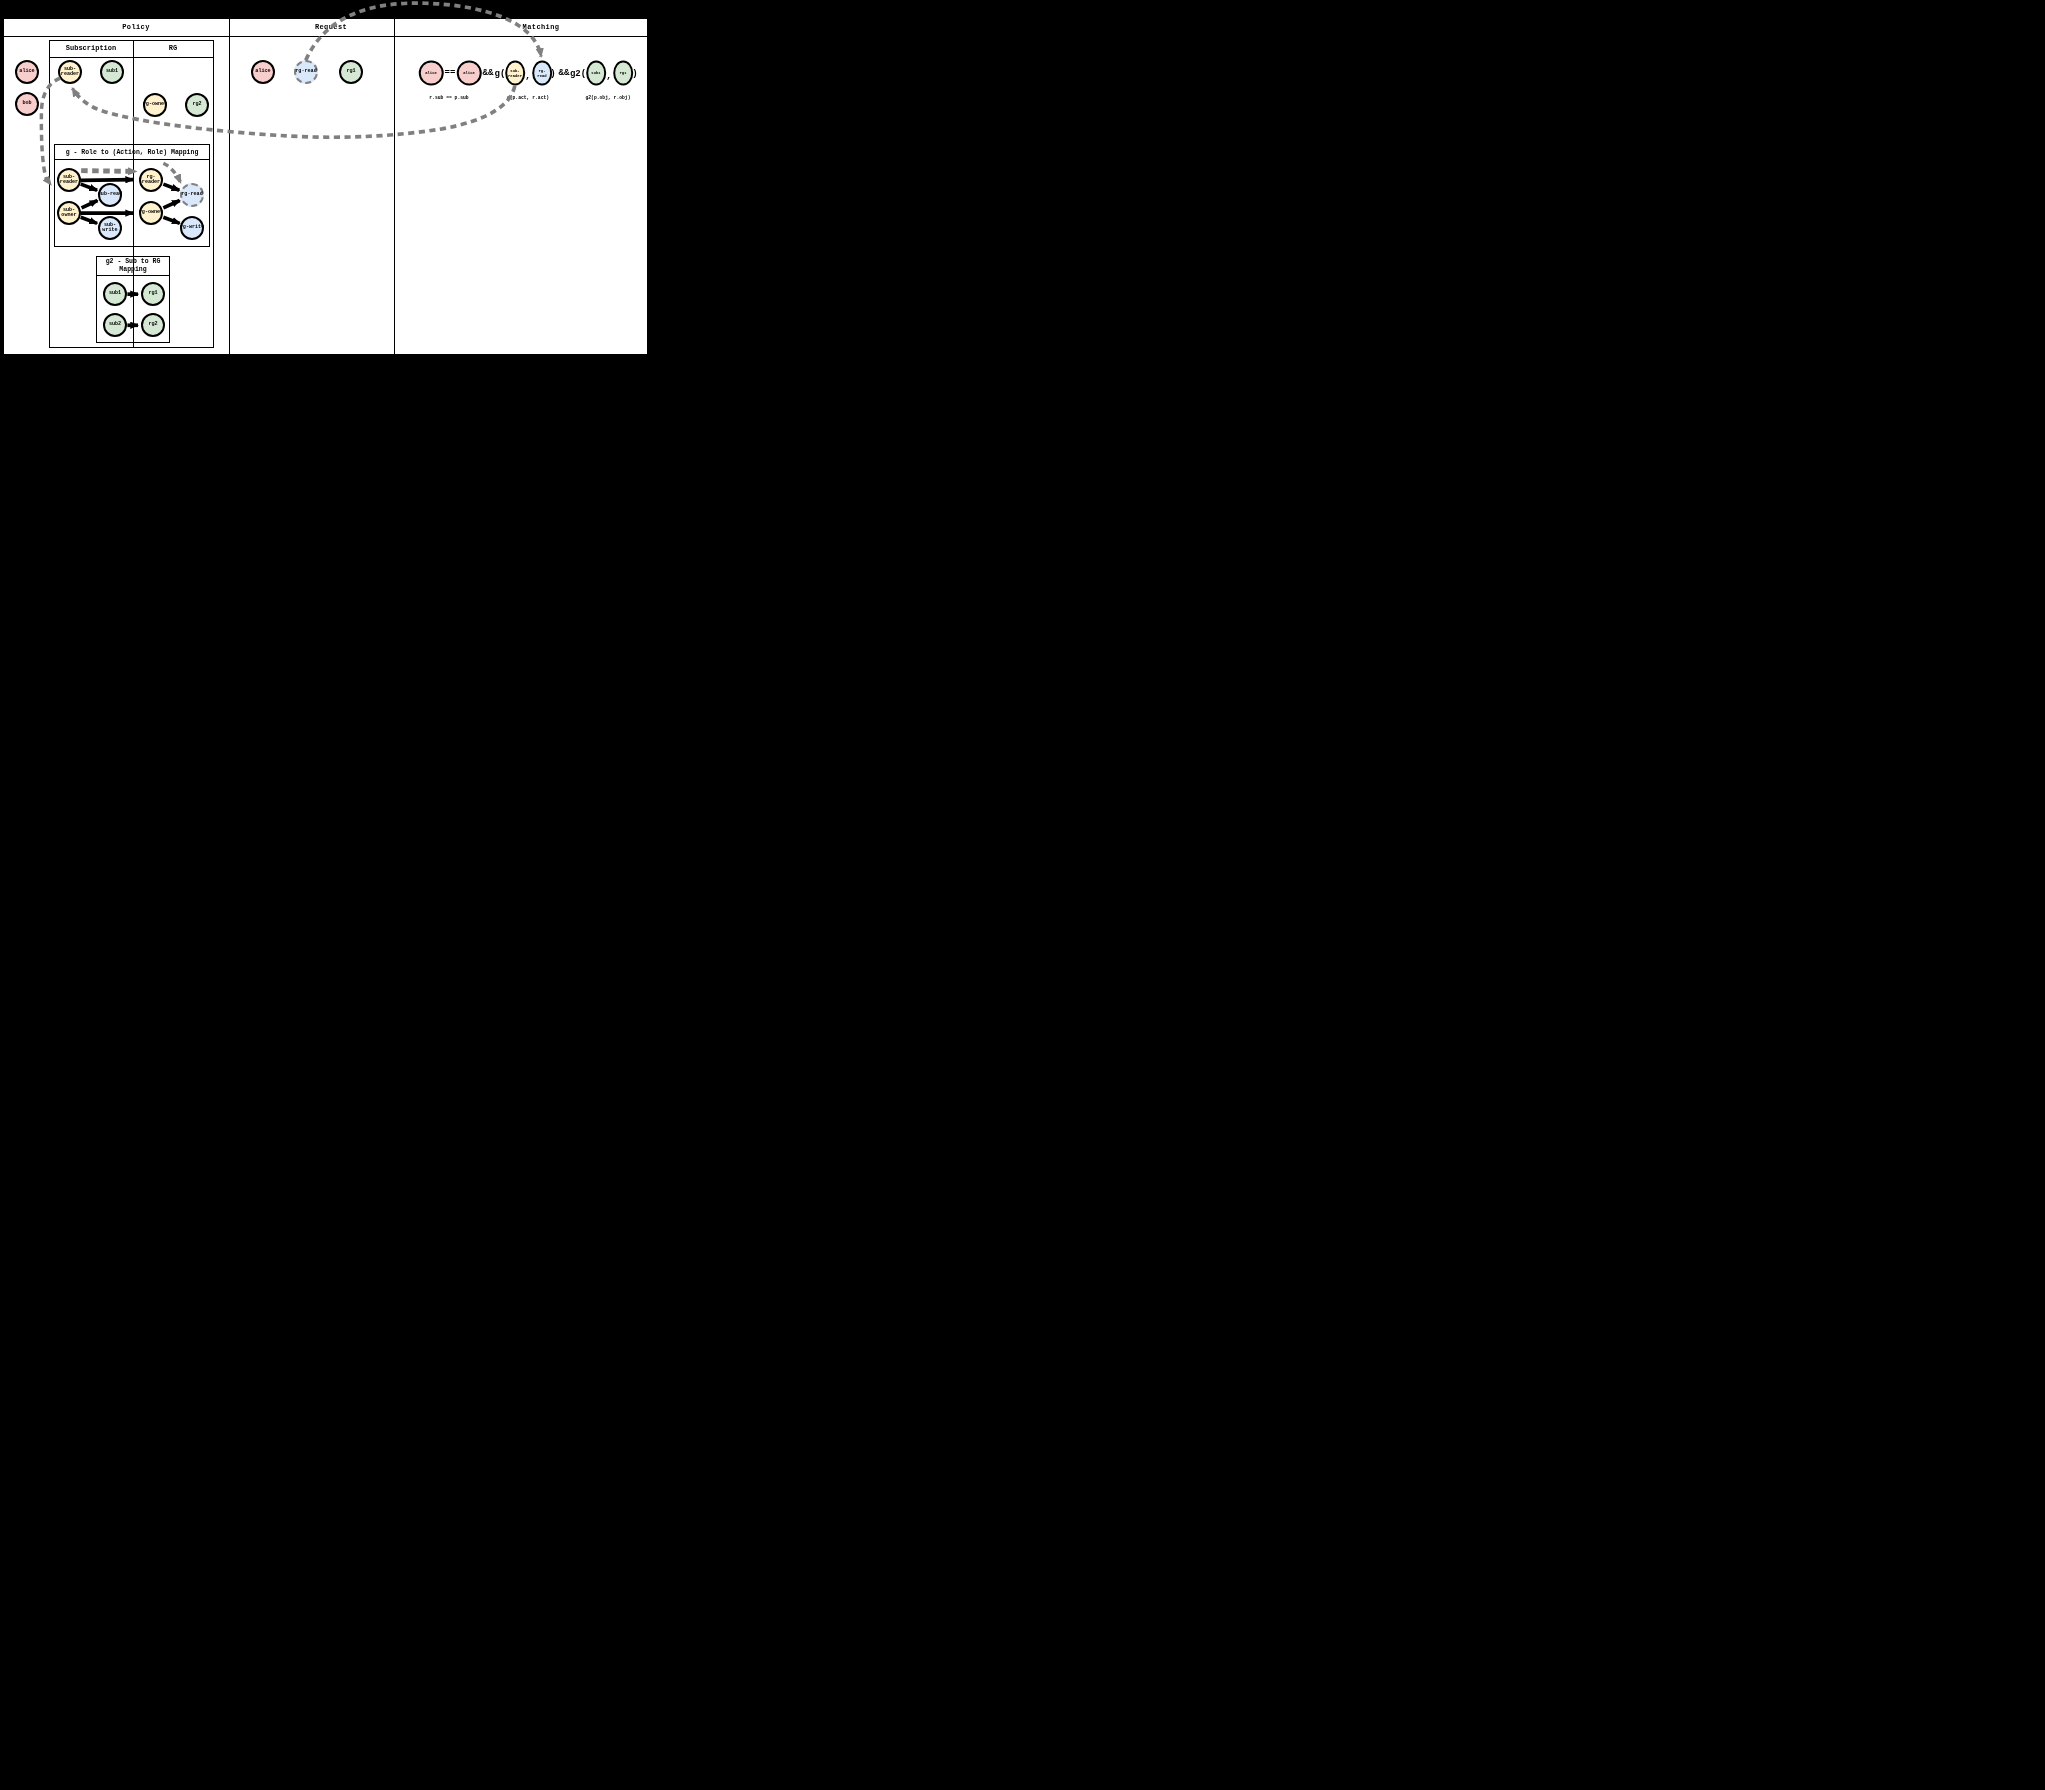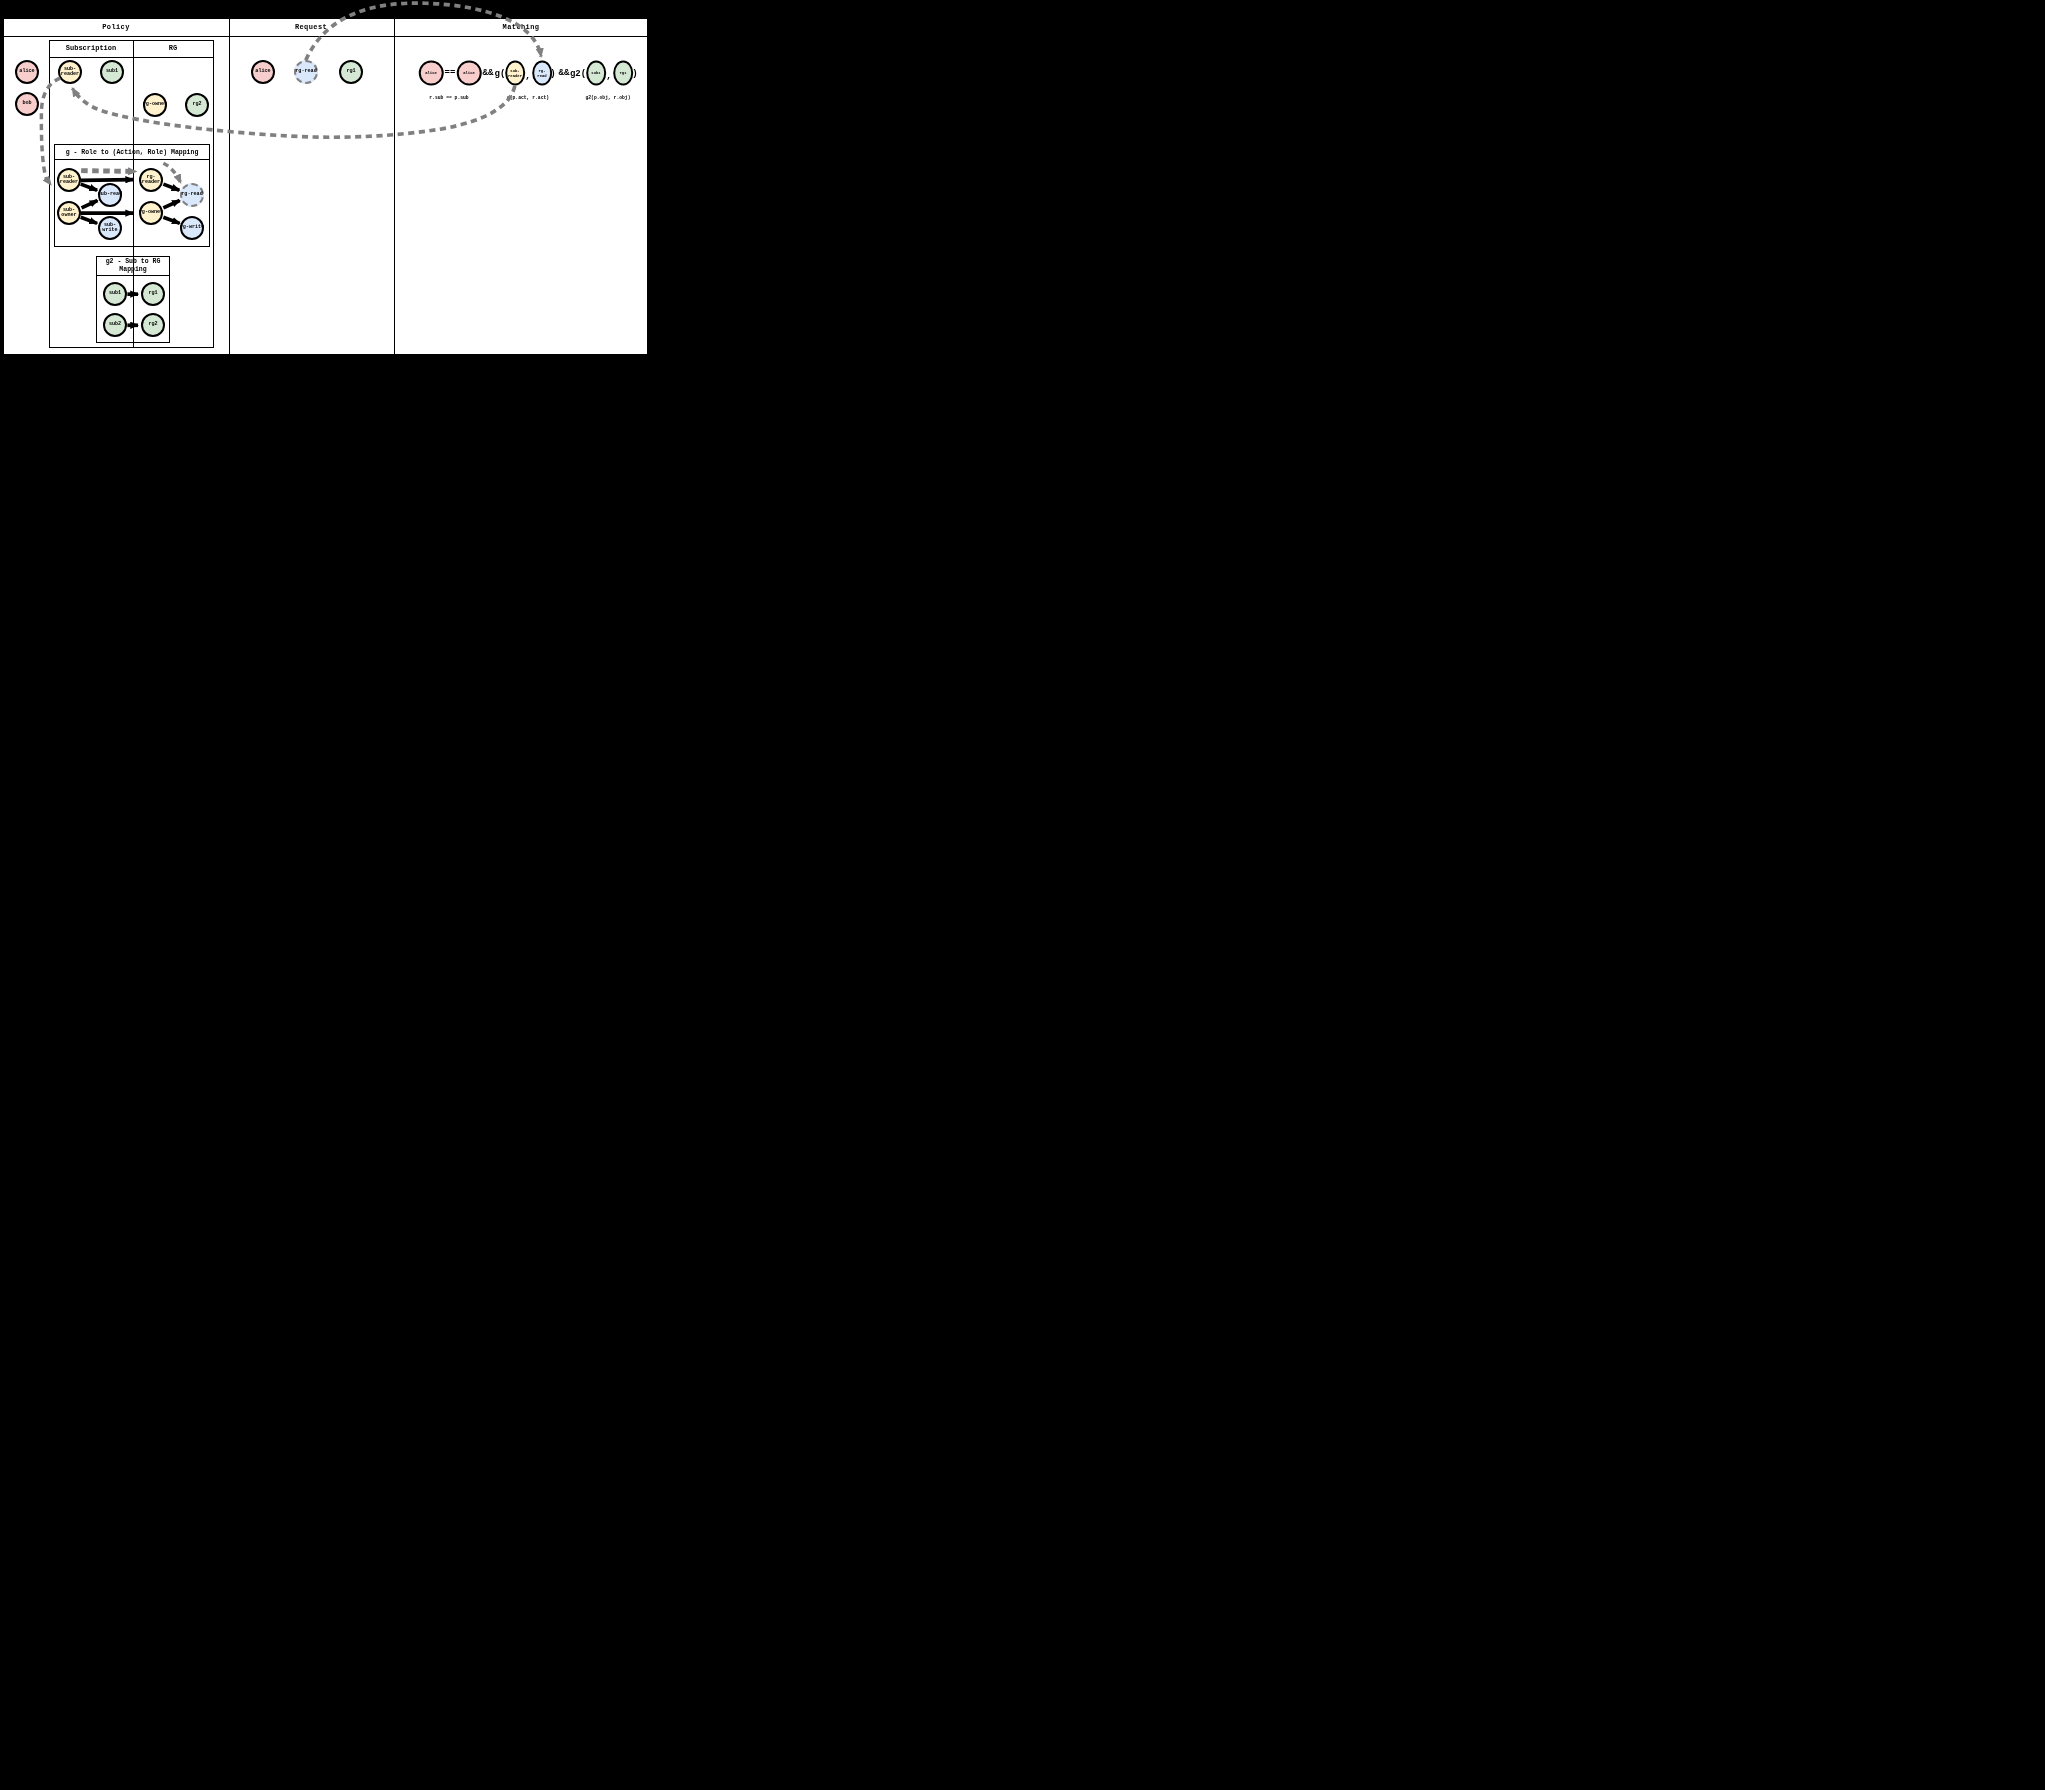--- a/index.html
+++ b/index.html
@@ -4,21 +4,21 @@
 <style>
   html,body{margin:0;padding:0;background:#000;}
   .canvas{
     position:relative;width:652px;height:358px;background:#000;overflow:hidden;
     font-family:"Liberation Mono","DejaVu Sans Mono",monospace;font-weight:bold;color:#000;
   }
   .sheet{position:absolute;left:3.3px;top:17.6px;width:645px;height:337px;background:#fff;
     border:0.8px solid #000;box-sizing:border-box;}
   .vline{position:absolute;top:17.6px;height:337px;width:0.8px;background:#000;}
   .hline{position:absolute;left:3.3px;width:645px;top:36px;height:0.8px;background:#000;}
-  .panel-h{position:absolute;transform:translate(-50%,-50%);font-size:7px;letter-spacing:0.4px;white-space:pre;}
+  .panel-h{position:absolute;transform:translate(-50%,-50%);font-size:7px;letter-spacing:0.4px;white-space:pre;margin-left:20px;}
   .pbox{position:absolute;border:0.8px solid #000;box-sizing:border-box;background:transparent;}
   .pbox .sep{position:absolute;left:0;right:0;height:0.8px;background:#000;}
   .pbox .mid{position:absolute;top:0;bottom:0;width:0.8px;background:#000;}
   .box-h{position:absolute;transform:translate(-50%,-50%);font-size:7px;white-space:pre;text-align:center;}
   .box-h.small{font-size:6.5px;}
   .node{
     position:absolute;width:24px;height:24px;border:2px solid #000;border-radius:50%;
     background:#fff;display:flex;align-items:center;justify-content:center;
     text-align:center;font-size:5.1px;line-height:1.08;white-space:pre;
     box-sizing:border-box;transform:translate(-50%,-50%);

